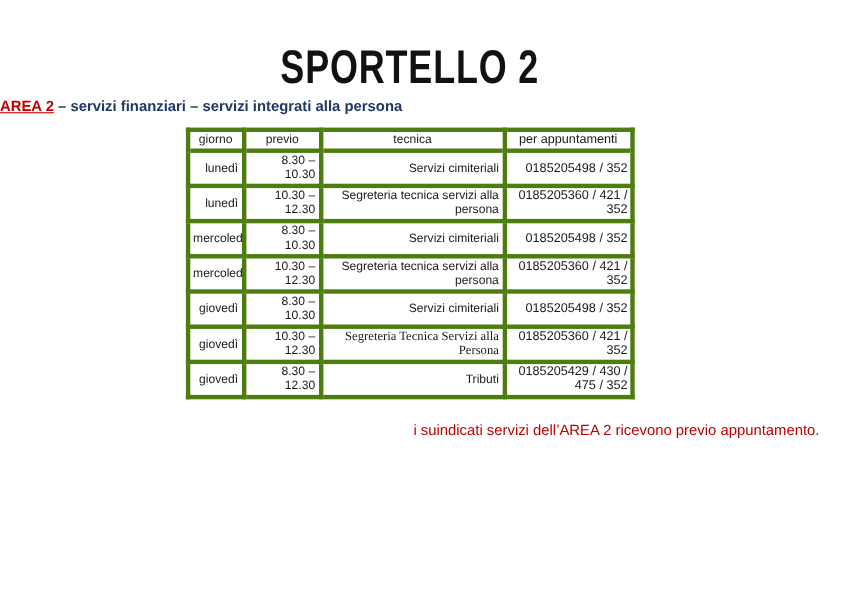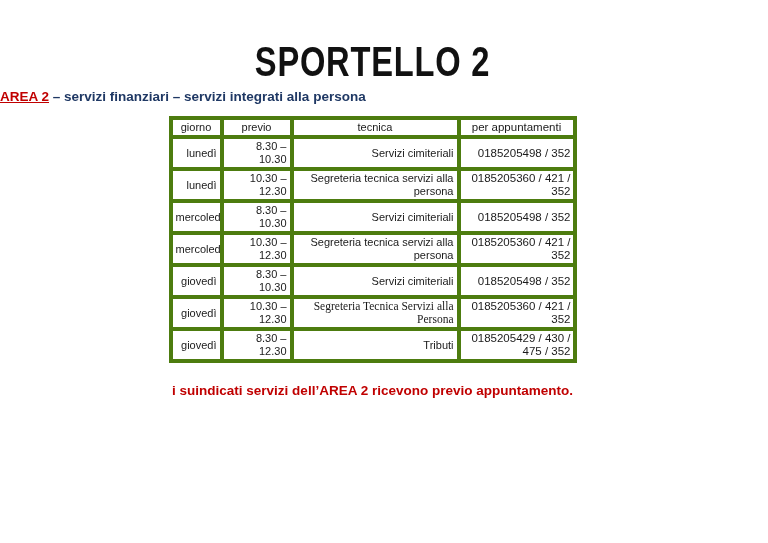--- a/index.html
+++ b/index.html
@@ -75,24 +75,24 @@
     border-left:2px solid #000;
     padding:1px 2px 1px 2px;
   }
   .schedule tr.thick-top td { border-top:2px solid #000; }
   .schedule tr.serif-servizio td.c-servizio {
     font-family:"Liberation Serif", serif;
     font-size:11.5px;
   }
   .note {
     margin-top:20px;
-    text-align:center;
+    text-align:right;
     font-size:13.5px;
     line-height:16px;
-    font-weight:bold;
+    font-weight:normal;
     color:var(--red, #C00000);
   }
 </style>
 </head>
 <body>
 
 <div class="page">
   <div class="content">
 
     <h1 class="title">SPORTELLO 2</h1>

